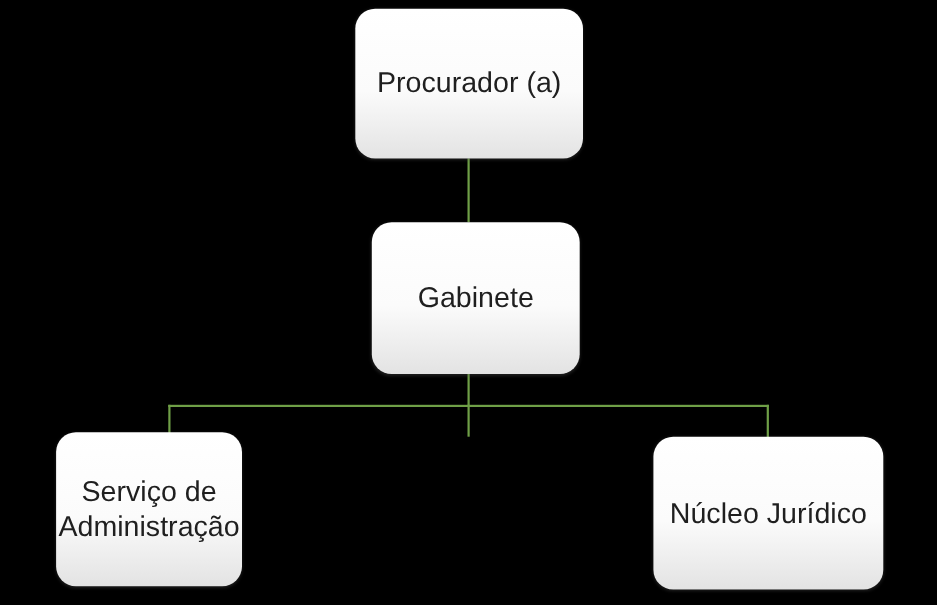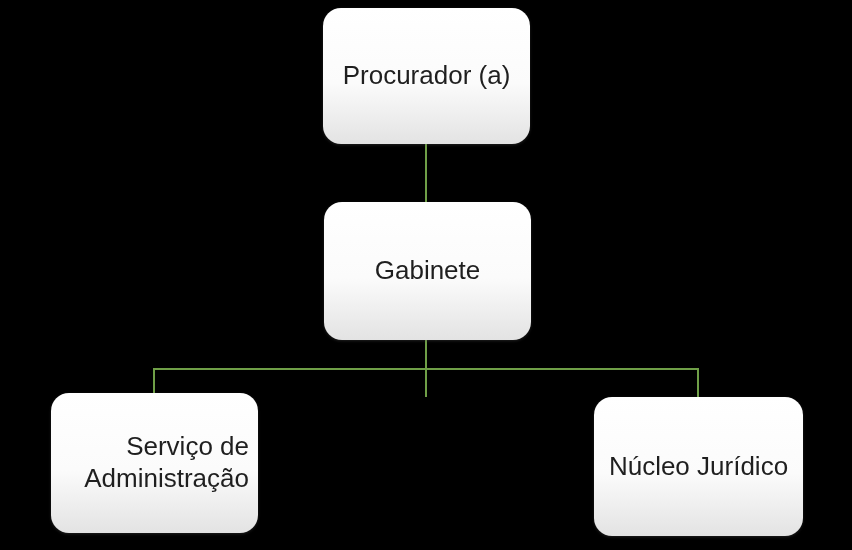--- a/index.html
+++ b/index.html
@@ -21,21 +21,21 @@
     width:852px;height:550px;
     background:var(--bg);
   }
   .node{
     position:absolute;
     background:linear-gradient(180deg,var(--node-top) 0%,var(--node-mid) 55%,var(--node-bottom) 100%);
     border-radius:18px;
     display:flex;
     align-items:center;
     justify-content:center;
-    text-align:right;
+    text-align:center;
     color:var(--node-text);
     font-size:26px;
     line-height:1.23;
     padding:0 9px;
     box-shadow:0 1px 3px rgba(90,90,90,0.35);
   }
   .conn{
     position:absolute;
     background:var(--connector);
   }
@@ -51,25 +51,25 @@
   <div class="conn v" style="left:425px;top:340px;height:29px"></div>
   <div class="conn h" style="left:153px;top:368px;width:546px"></div>
   <div class="conn v" style="left:153px;top:368px;height:26px"></div>
   <div class="conn v" style="left:425px;top:368px;height:29px"></div>
   <div class="conn v" style="left:697px;top:368px;height:30px"></div>
 
   <div class="node" style="left:323px;top:8px;width:207px;height:136px">
     <span>Procurador (a)</span>
   </div>
 
-  <div class="node" style="left:324px;top:202px;width:207px;height:138px">
+  <div class="node" style="left:338px;top:202px;width:189px;height:138px">
     <span>Gabinete</span>
   </div>
 
-  <div class="node" style="left:51px;top:393px;width:207px;height:140px">
+  <div class="node" style="left:51px;top:393px;width:169px;height:140px">
     <span>Serviço de Administração</span>
   </div>
 
 
   <div class="node" style="left:594px;top:397px;width:209px;height:139px">
     <span>Núcleo Jurídico</span>
   </div>
 
 </div>
 

